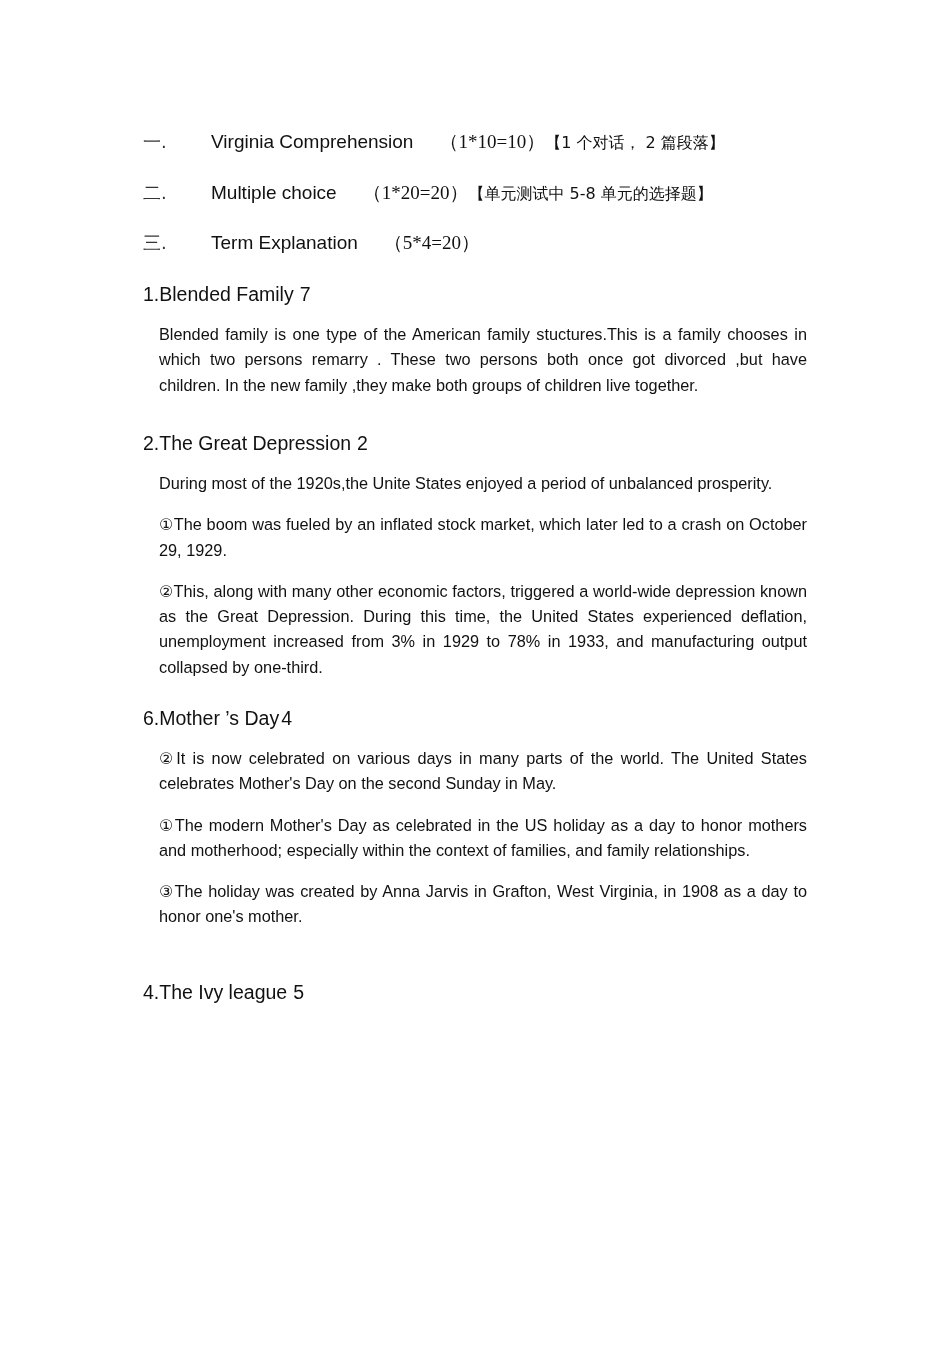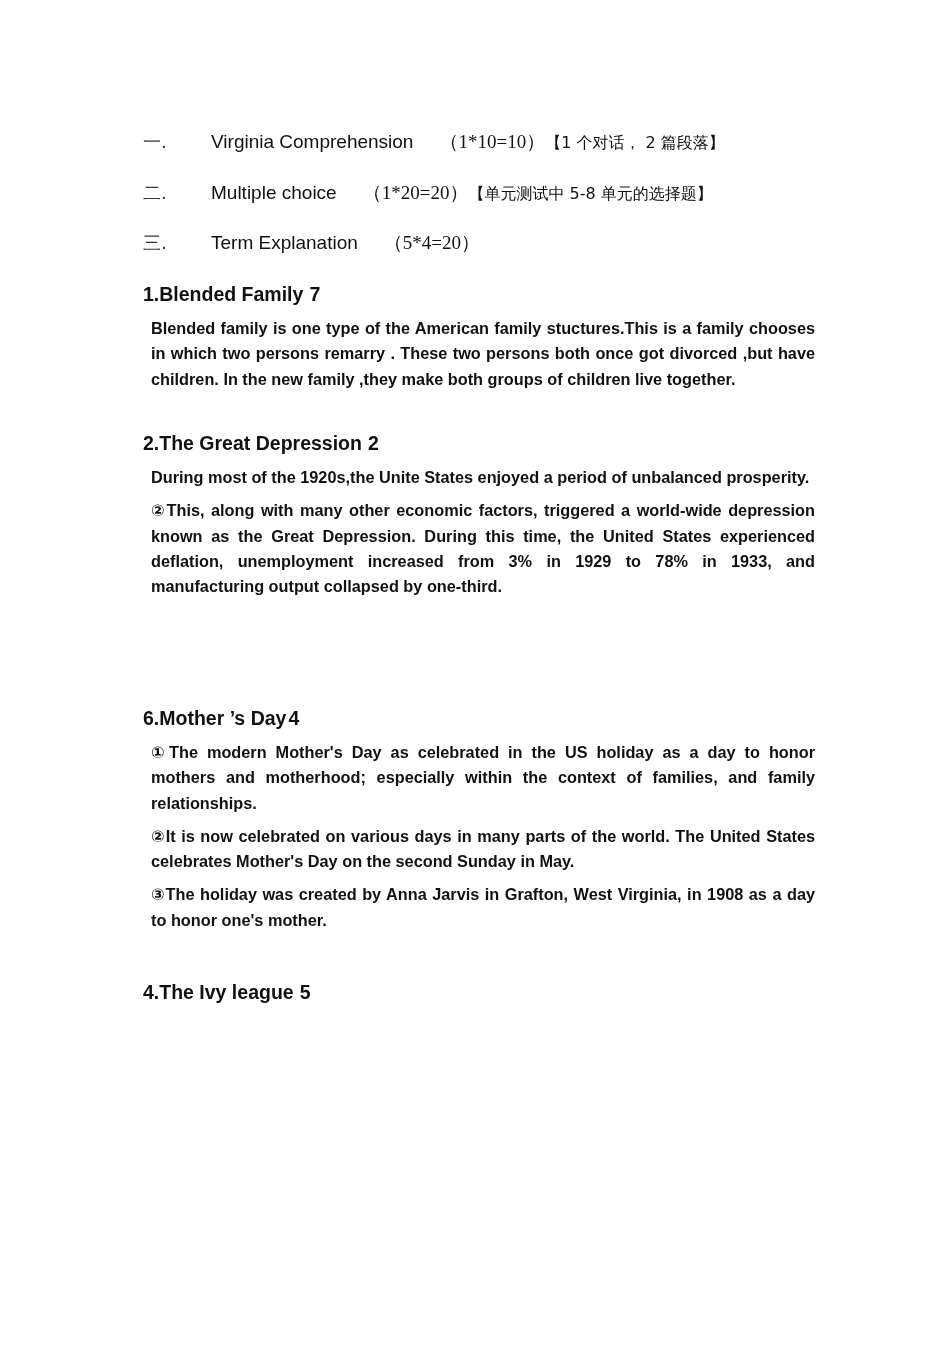--- a/index.html
+++ b/index.html
@@ -53,33 +53,32 @@
     }
     .term {
       position: absolute;
       left: 143px;
       width: 680px;
     }
     .term-heading {
       font-size: 19.5px;
       line-height: 24px;
       margin: 0 0 10px 0;
-      font-weight: bold;
+      font-weight: normal;
       white-space: nowrap;
     }
     .term-heading .page-ref {
       margin-left: 6px;
     }
     .para {
       font-size: 16.3px;
       line-height: 25.3px;
-      margin: 8px;
+      margin: 16px;
       text-align: justify;
       text-align-last: left;
-      font-weight: bold;
     }
     .para .circ {
       font-family: "DejaVu Sans", sans-serif;
       font-size: 16px;
     }
   </style>
 </head>
 <body>
 
 <div class="page">
@@ -95,27 +94,28 @@
   </div>
 
   <div class="term" style="top:282px;">
     <h2 class="term-heading"><span>1.Blended Family</span><span class="page-ref">7</span></h2>
     <p class="para"><span>Blended family is one type of the American family stuctures.This is a family chooses in which two persons remarry . These two persons both once got divorced ,but have children. In the new family ,they make both groups of children live together.</span></p>
   </div>
 
   <div class="term" style="top:431px;">
     <h2 class="term-heading"><span>2.The Great Depression</span><span class="page-ref">2</span></h2>
     <p class="para"><span>During most of the 1920s,the Unite States enjoyed a period of unbalanced prosperity.</span></p>
+    <p class="para"><span class="circ">①</span><span>The boom was fueled by an inflated stock market, which later led to a crash on October 29, 1929.</span></p>
     <p class="para"><span class="circ">②</span><span>This, along with many other economic factors, triggered a world-wide depression known as the Great Depression. During this time, the United States experienced deflation, unemployment increased from 3% in 1929 to 78% in 1933, and manufacturing output collapsed by one-third.</span></p>
   </div>
 
   <div class="term" style="top:706px;">
     <h2 class="term-heading"><span>6.Mother ’s Day</span><span class="page-ref" style="margin-left:2px;">4</span></h2>
+    <p class="para"><span class="circ">②</span><span>It is now celebrated on various days in many parts of the world. The United States celebrates Mother's Day on the second Sunday in May.</span></p>
     <p class="para"><span class="circ">①</span><span>The modern Mother's Day as celebrated in the US holiday as a day to honor mothers and motherhood; especially within the context of families, and family relationships.</span></p>
-    <p class="para"><span class="circ">②</span><span>It is now celebrated on various days in many parts of the world. The United States celebrates Mother's Day on the second Sunday in May.</span></p>
     <p class="para"><span class="circ">③</span><span>The holiday was created by Anna Jarvis in Grafton, West Virginia, in 1908 as a day to honor one's mother.</span></p>
   </div>
 
   <div class="term" style="top:980px;">
     <h2 class="term-heading"><span>4.The Ivy league</span><span class="page-ref">5</span></h2>
   </div>
 
 </div>
 
 </body></html>

